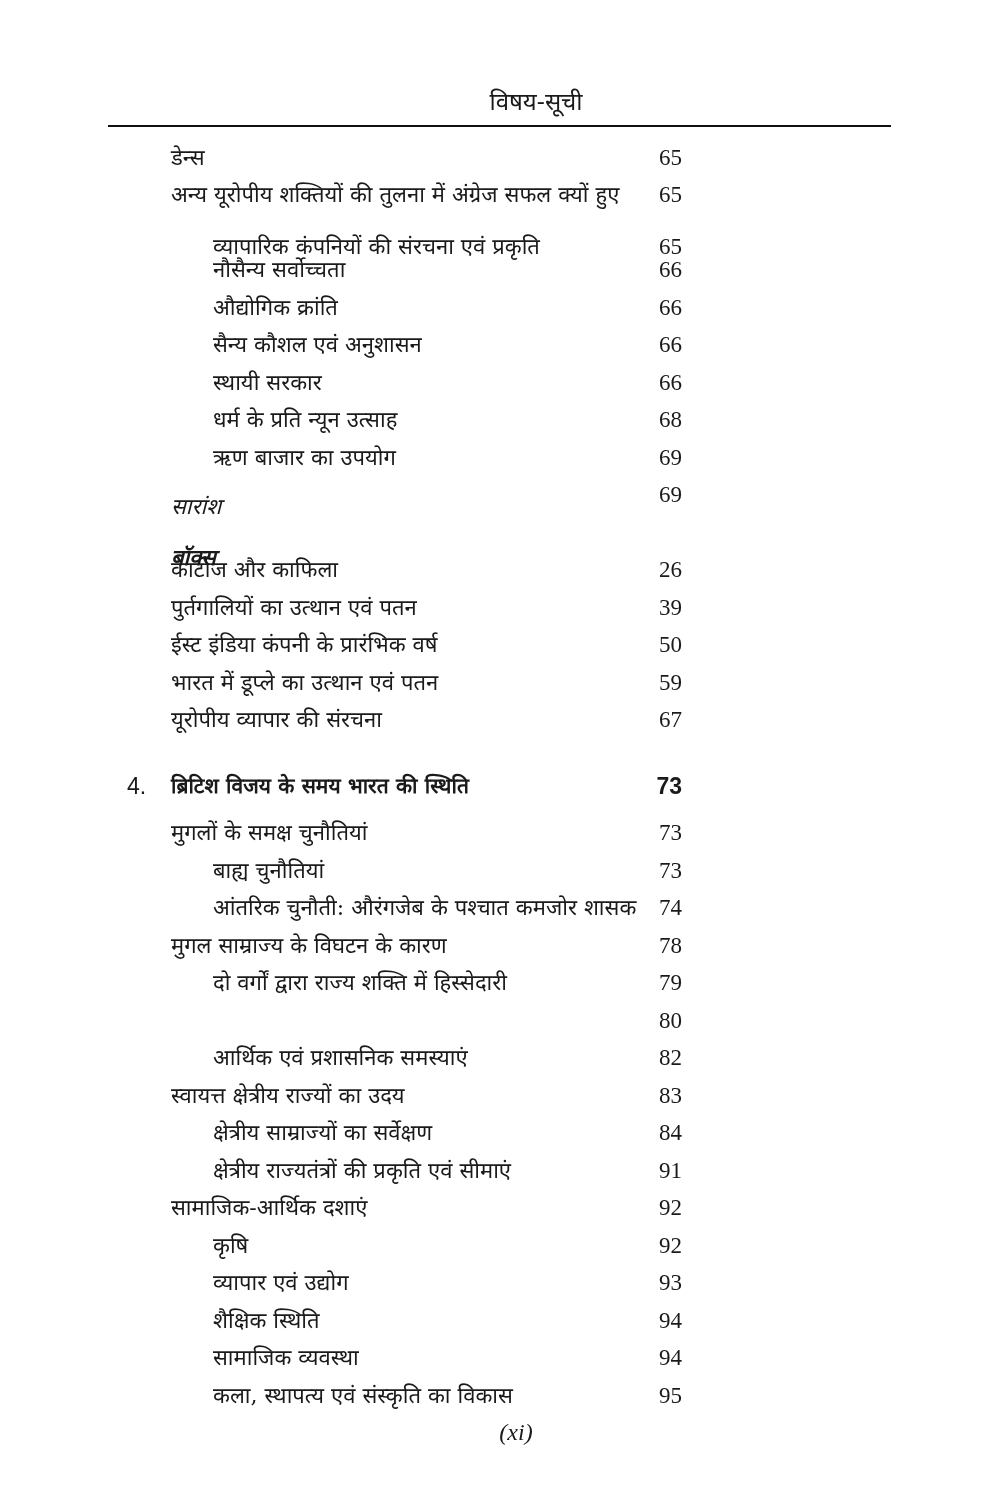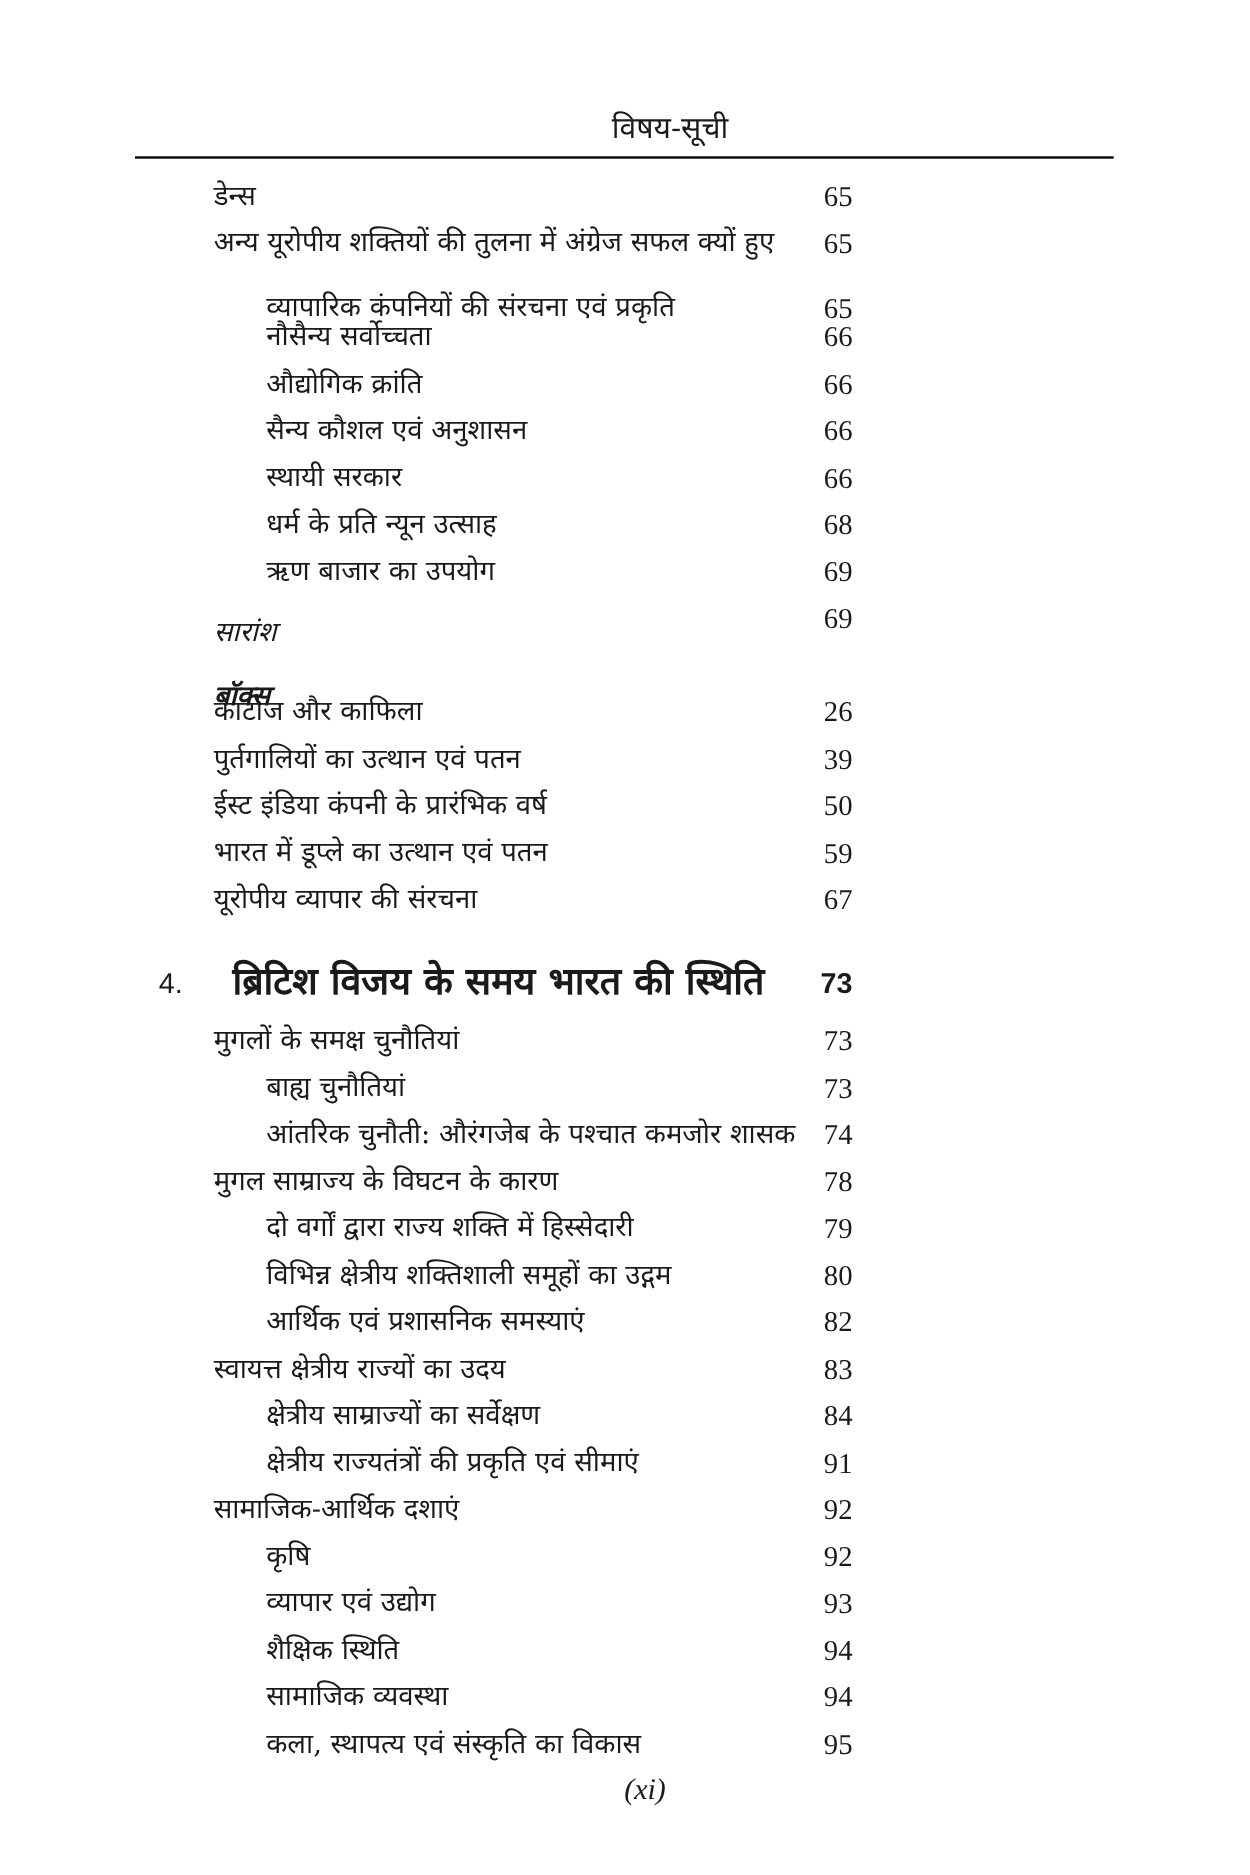--- a/index.html
+++ b/index.html
@@ -63,23 +63,23 @@
     .lvl-2 .label { left: 213px; }
     .italic .label { font-style: italic; margin-top: 12px; }
     .boldlabel .label { font-weight: bold; font-style: italic; }
     .chapter .num {
       position: absolute;
       left: 127px;
       font-family: "Liberation Sans", sans-serif;
       font-size: 23px;
     }
     .chapter .label {
-      left: 186px;
+      left: 171px;
       font-weight: bold;
-      font-size: 30px;
+      font-size: 21px;
     }
     .chapter .page {
       font-family: "Liberation Sans", sans-serif;
       font-weight: bold;
     }
     .page-footer {
       position: absolute;
       left: 16px;
       width: 1000px;
       top: 1414px;
@@ -182,21 +182,20 @@
     </div>
   <div class="toc-row lvl-1" style="top:928px">
       <span class="label">मुगल साम्राज्य के विघटन के कारण</span>
       <span class="page">78</span>
     </div>
   <div class="toc-row lvl-2" style="top:965px">
       <span class="label">दो वर्गों द्वारा राज्य शक्ति में हिस्सेदारी</span>
       <span class="page">79</span>
     </div>
   <div class="toc-row lvl-2" style="top:1003px">
-      <span class="label">विभिन्न क्षेत्रीय शक्तिशाली समूहों का उद्गम</span>
       <span class="page">80</span>
     </div>
   <div class="toc-row lvl-2" style="top:1040px">
       <span class="label">आर्थिक एवं प्रशासनिक समस्याएं</span>
       <span class="page">82</span>
     </div>
   <div class="toc-row lvl-1" style="top:1078px">
       <span class="label">स्वायत्त क्षेत्रीय राज्यों का उदय</span>
       <span class="page">83</span>
     </div>

